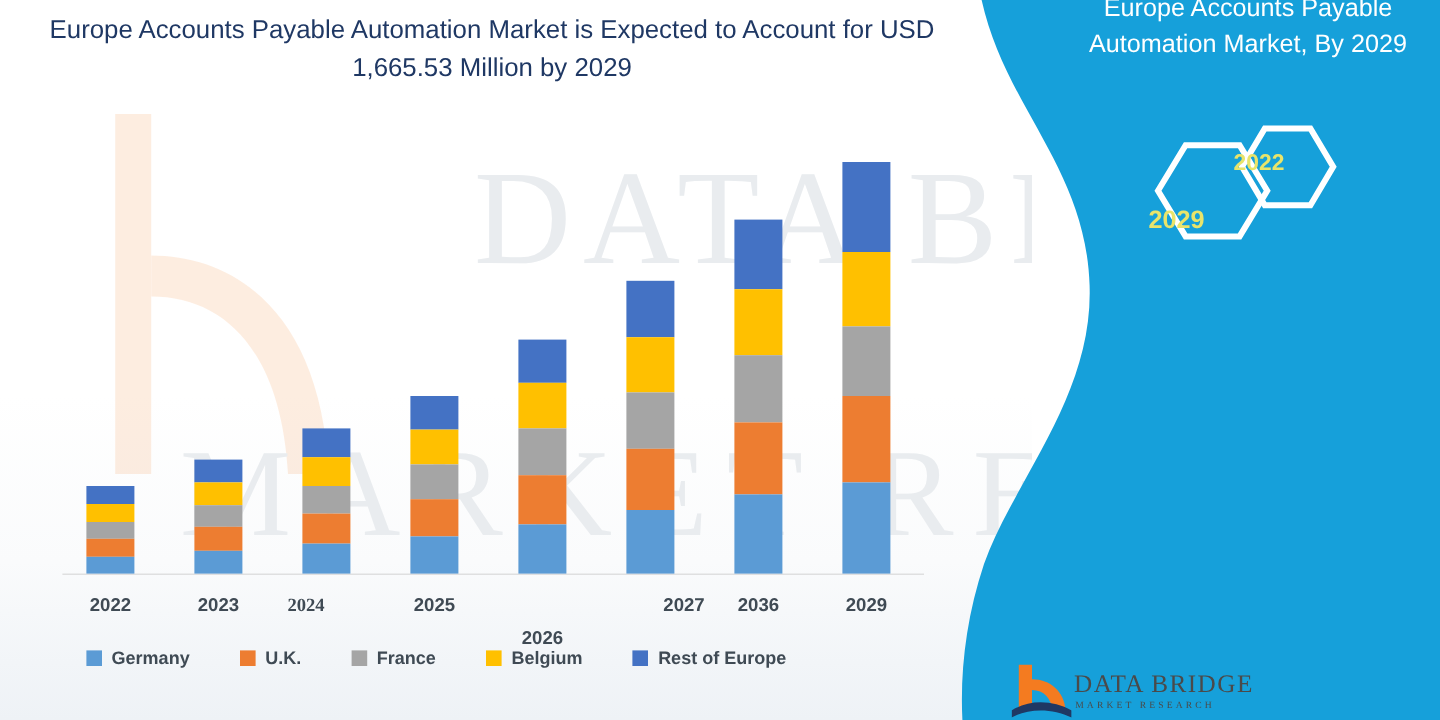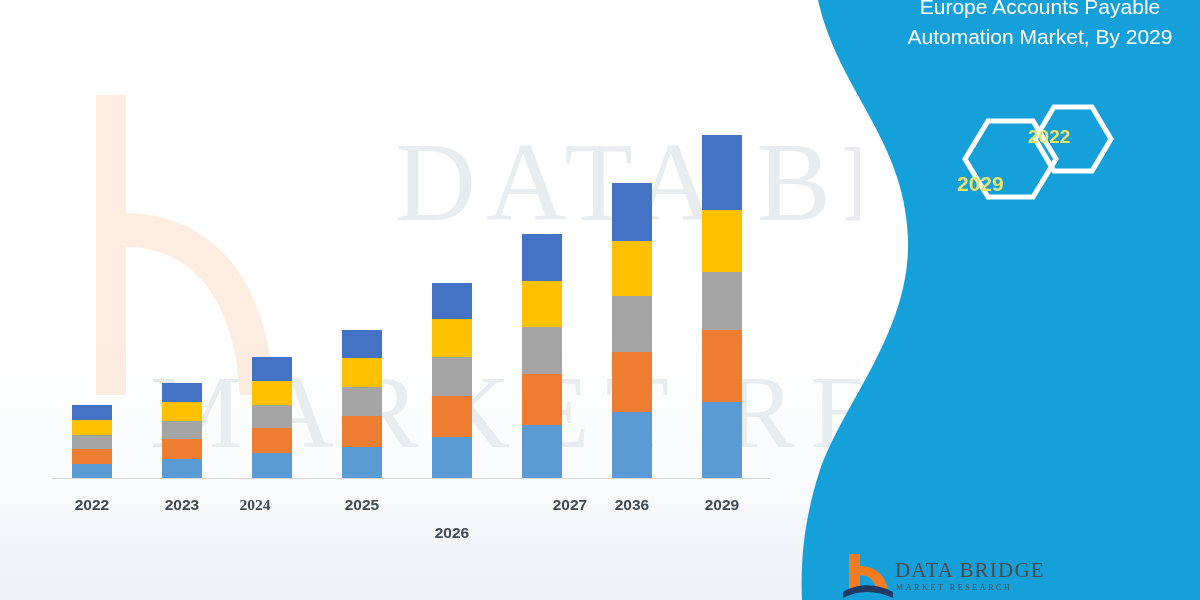--- a/index.html
+++ b/index.html
@@ -185,20 +185,21 @@
   <div id="chart-panel">
 
     <svg id="wm-logo" viewBox="0 0 210 300">
       <path d="M18 0 L48 0 L48 300 L18 300 Z" fill="#F6A96B"></path>
       <path d="M48 118 C120 118 190 168 196 300 L162 300 C156 196 108 152 48 152 Z" fill="#F6A96B"></path>
     </svg>
 
     <div id="wm-text1">DATA BRIDGE</div>
     <div id="wm-text2">MARKET RESEARCH</div>
 
+    <div id="chart-title">Europe Accounts Payable Automation Market is Expected to Account for USD 1,665.53 Million by 2029</div>
 
     <div id="plot">
       <div id="axis-line"></div>
       <div id="bars">
           <div class="bar-group" style="left: 72px; width: 40px;">
             <div class="seg" title="Germany 2022: 14" style="height: 14px; background: rgb(91, 155, 213);"></div>
             <div class="seg" title="U.K. 2022: 15" style="height: 15px; background: rgb(237, 125, 49);"></div>
             <div class="seg" title="France 2022: 14" style="height: 14px; background: rgb(165, 165, 165);"></div>
             <div class="seg" title="Belgium 2022: 15" style="height: 15px; background: rgb(255, 192, 0);"></div>
             <div class="seg" title="Rest of Europe 2022: 15" style="height: 15px; background: rgb(68, 114, 196);"></div>
@@ -258,20 +259,42 @@
           <div class="xtick" style="left: 142px;">2023</div>
           <div class="xtick" style="left: 215px; font-family: Liberation Serif, serif;">2024</div>
           <div class="xtick" style="left: 322px;">2025</div>
           <div class="xtick" style="left: 412px; margin-top: 28px;">2026</div>
           <div class="xtick" style="left: 530px;">2027</div>
           <div class="xtick" style="left: 592px;">2036</div>
           <div class="xtick" style="left: 682px;">2029</div>
         </div>
     </div>
 
+    <div id="legend">
+        <div class="legend-item">
+          <span class="legend-swatch" style="background: rgb(91, 155, 213);"></span>
+          <span class="legend-label">Germany</span>
+        </div>
+        <div class="legend-item">
+          <span class="legend-swatch" style="background: rgb(237, 125, 49);"></span>
+          <span class="legend-label">U.K.</span>
+        </div>
+        <div class="legend-item">
+          <span class="legend-swatch" style="background: rgb(165, 165, 165);"></span>
+          <span class="legend-label">France</span>
+        </div>
+        <div class="legend-item">
+          <span class="legend-swatch" style="background: rgb(255, 192, 0);"></span>
+          <span class="legend-label">Belgium</span>
+        </div>
+        <div class="legend-item">
+          <span class="legend-swatch" style="background: rgb(68, 114, 196);"></span>
+          <span class="legend-label">Rest of Europe</span>
+        </div>
+      </div>
   </div>
 
   <svg id="blue-panel" viewBox="0 0 1200 600" preserveAspectRatio="none">
     <path d="M818,0 C838,90 905,140 908,238 C911,330 845,400 820,470 C805,515 800,560 802,600 L1200,600 L1200,0 Z" fill="#16A0DA"></path>
   </svg>
 
   <div id="right-content">
     <div id="right-title">Europe Accounts Payable Automation Market, By 2029</div>
 
     <svg style="position:absolute;left:20px;top:95px;width:230px;height:130px;" viewBox="0 0 230 130">

